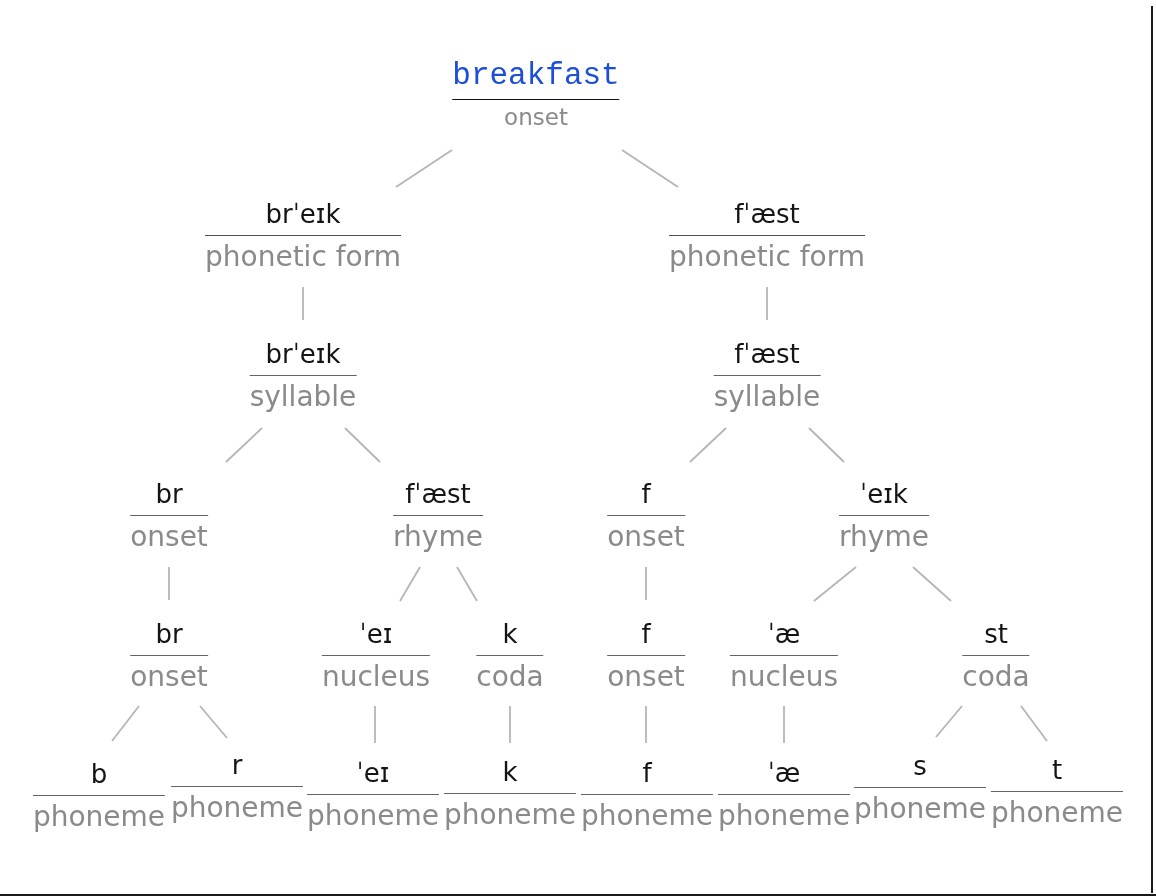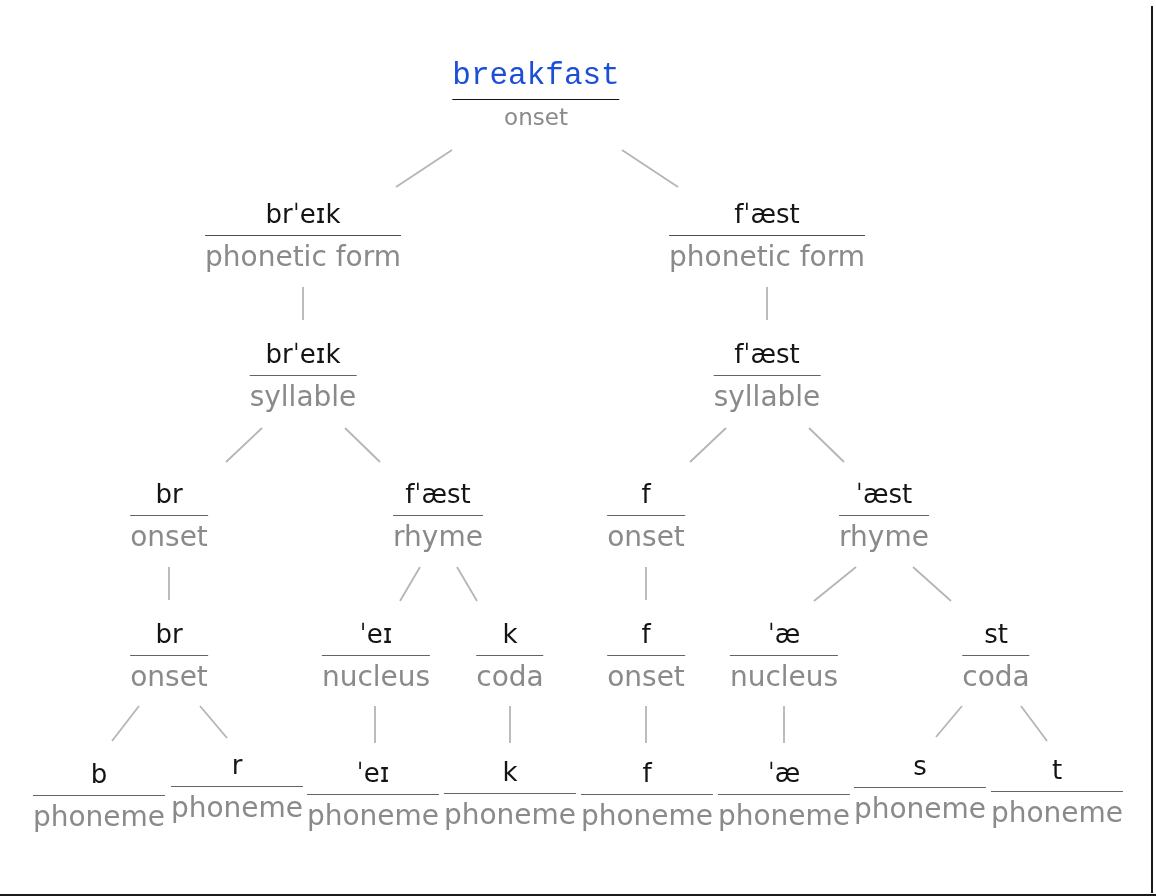--- a/index.html
+++ b/index.html
@@ -93,21 +93,21 @@
         <div class="value">fˈæst</div>
         <div class="rule"></div>
         <div class="label">rhyme</div>
       </div>
       <div class="node tier3" style="left: 646px; top: 480px;">
         <div class="value">f</div>
         <div class="rule"></div>
         <div class="label">onset</div>
       </div>
       <div class="node tier3" style="left: 884px; top: 480px;">
-        <div class="value">ˈæst</div>
+        <div class="value">ˈeɪk</div>
         <div class="rule"></div>
         <div class="label">rhyme</div>
       </div>
       <div class="node tier4" style="left: 169px; top: 620px;">
         <div class="value">br</div>
         <div class="rule"></div>
         <div class="label">onset</div>
       </div>
       <div class="node tier4" style="left: 376px; top: 620px;">
         <div class="value">ˈeɪ</div>

